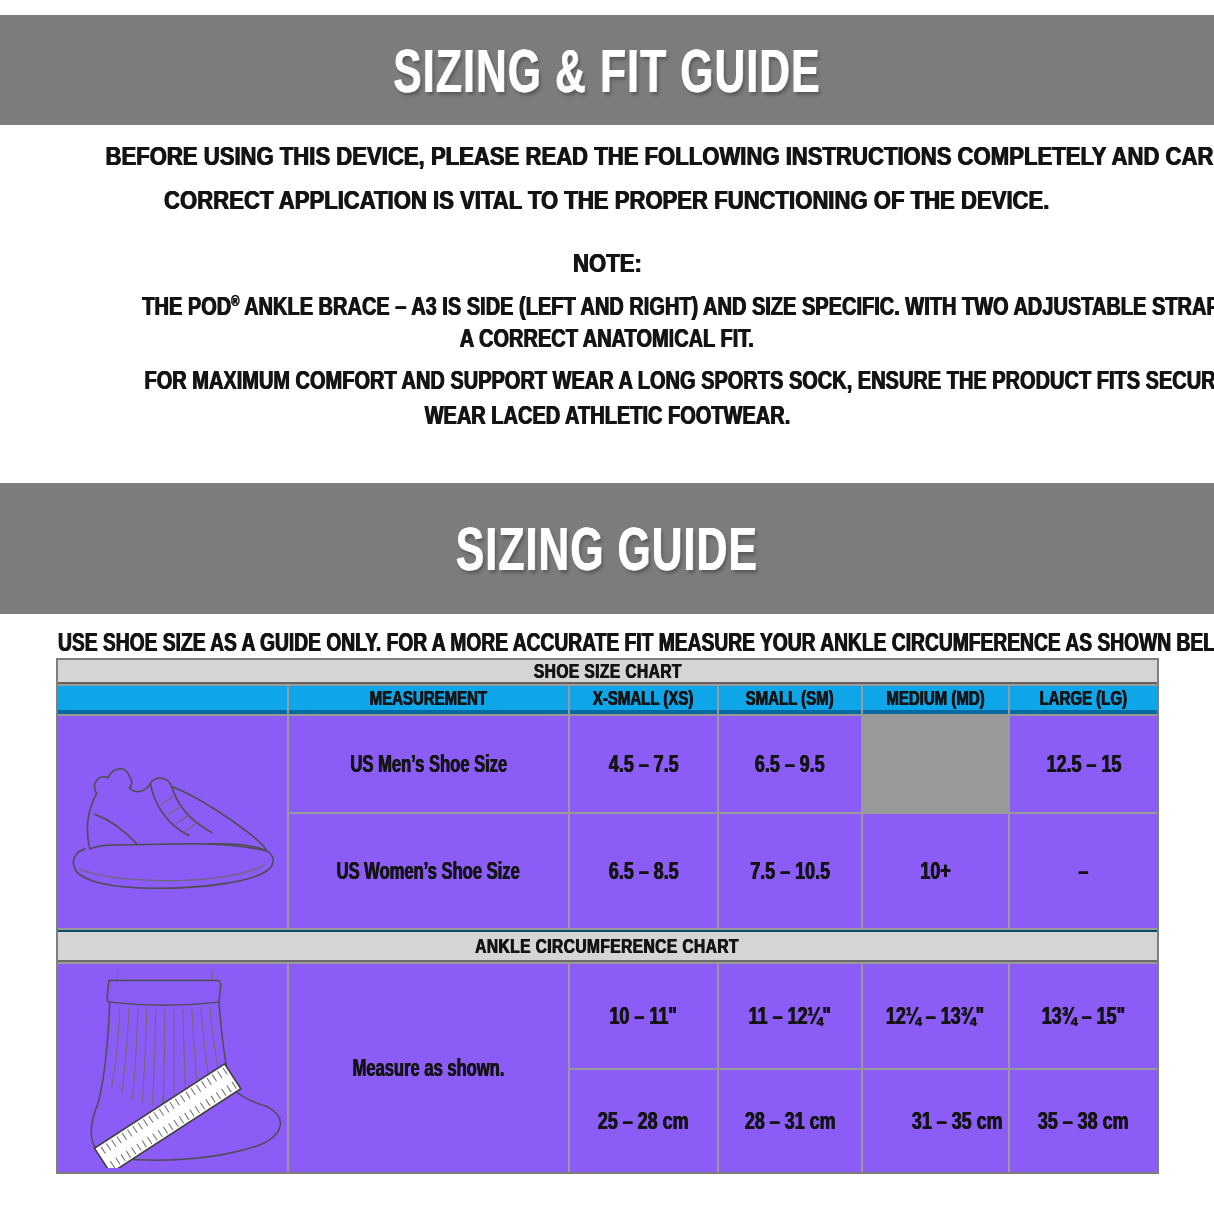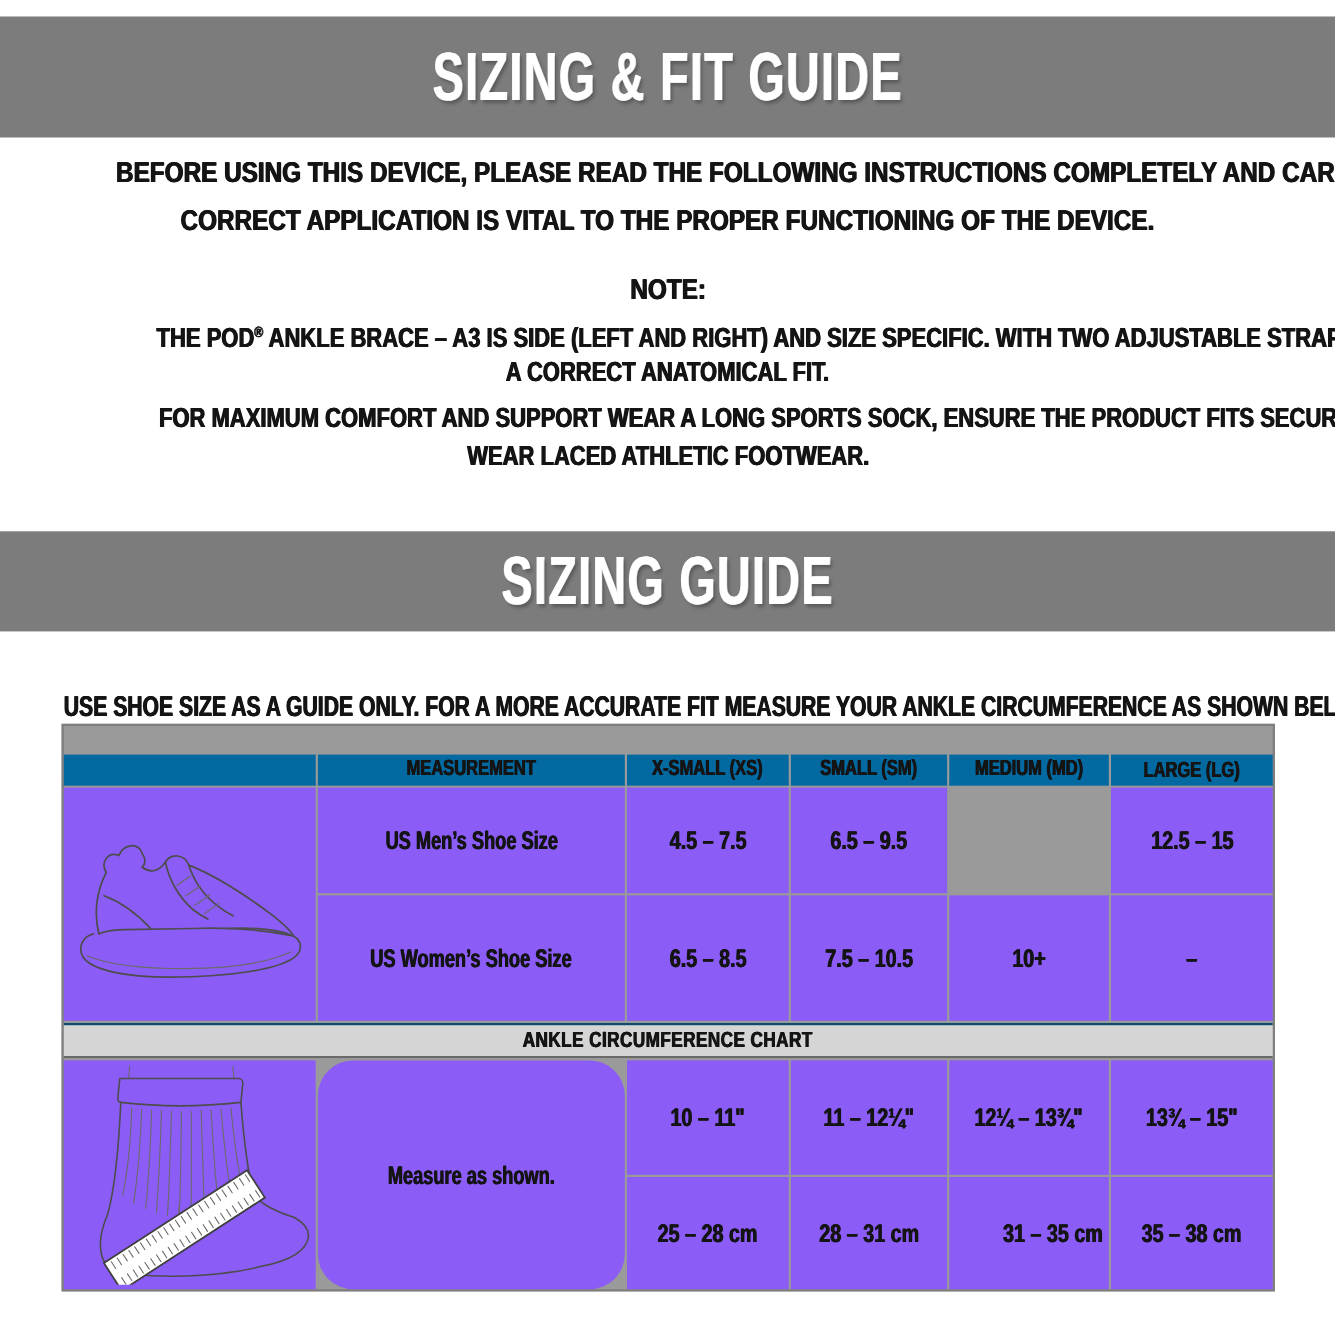--- a/index.html
+++ b/index.html
@@ -46,21 +46,21 @@
   }
   .c { background:#8b5cf6; display:flex; align-items:center; justify-content:center; overflow:hidden; }
   .c > span {
     display:inline-block; font-weight:bold; white-space:nowrap; transform-origin:center;
     text-shadow:.5px 0 0 currentColor, -.5px 0 0 currentColor;
   }
   .bar { background:#d5d5d5; grid-column:1 / 7; }
   .bar > span { font-size:20px; letter-spacing:.5px; transform:scaleX(.78); }
   .bar-shoe  { grid-row:1; border-bottom:2px solid #636363; }
   .bar-ankle { grid-row:5; border-top:2px solid #0c4a6e; border-bottom:2px solid #6a6a6a; }
-  .hd { background:#0369a1; border-bottom:2px solid #0369a1; }
+  .hd { background:#0ea5e9; border-bottom:4px solid #0369a1; }
   .hd > span { font-size:20px; transform:scaleX(.75); }
   .lbl > span { font-size:23px; transform:scaleX(.72); }
   .val > span { font-size:23px; transform:scaleX(.78); }
   .img-cell { padding:4px; }
   .img-cell svg { display:block; }
   svg .ln { fill:none; stroke:#4d4d4d; stroke-width:1.6; stroke-linecap:round; stroke-linejoin:round; }
   svg .thin { fill:none; stroke:#6a6a6a; stroke-width:1.1; stroke-linecap:round; }
   svg .tape { fill:#ffffff; stroke:#3f3f3f; stroke-width:1.8; }
 </style>
 </head>
@@ -72,30 +72,33 @@
 
 <div class="abs tline fs26 sx85" style="top:141px;"><span>BEFORE USING THIS DEVICE, PLEASE READ THE FOLLOWING INSTRUCTIONS COMPLETELY AND CAREFULLY.</span></div>
 <div class="abs tline fs26 sx85" style="top:185px;"><span>CORRECT APPLICATION IS VITAL TO THE PROPER FUNCTIONING OF THE DEVICE.</span></div>
 
 <div class="abs tline fs26 sx85" style="top:248px;"><span>NOTE:</span></div>
 <div class="abs tline fs25 sx80" style="top:287px;"><span>THE POD<sup>®</sup> ANKLE BRACE – A3 IS SIDE (LEFT AND RIGHT) AND SIZE SPECIFIC. WITH TWO ADJUSTABLE STRAPS FOR</span></div>
 <div class="abs tline fs25 sx80" style="top:323px;"><span>A CORRECT ANATOMICAL FIT.</span></div>
 <div class="abs tline fs25 sx80" style="top:365px;"><span>FOR MAXIMUM COMFORT AND SUPPORT WEAR A LONG SPORTS SOCK, ENSURE THE PRODUCT FITS SECURELY AND</span></div>
 <div class="abs tline fs25 sx80" style="top:400px;"><span>WEAR LACED ATHLETIC FOOTWEAR.</span></div>
 
-<div class="abs banner" style="top:483px;height:91px;">
+<div class="abs banner" style="top:483px;height:131px;">
   <span class="banner-title">SIZING GUIDE</span>
 </div>
 
 <div class="abs tline fs26 sx74" style="top:627px;left:58px;width:1150px;text-align:left;">
   <span>USE SHOE SIZE AS A GUIDE ONLY. FOR A MORE ACCURATE FIT MEASURE YOUR ANKLE CIRCUMFERENCE AS SHOWN BELOW.</span>
 </div>
 
 <div class="size-table">
 
+  <div class="c bar bar-shoe">
+      <span>SHOE SIZE CHART</span>
+    </div>
 
   <div class="c hd" style="grid-row:2;grid-column:1;"></div>
   <div class="c hd" style="grid-row:2;grid-column:2;">
       <span>MEASUREMENT</span>
     </div>
   <div class="c hd" style="grid-row:2;grid-column:3;">
       <span>X-SMALL (XS)</span>
     </div>
   <div class="c hd" style="grid-row:2;grid-column:4;">
       <span>SMALL (SM)</span>
@@ -161,21 +164,21 @@
       <path class="thin" d="M64,42 C63,75 60,105 55,130 M74,43 C73,78 70,110 66,138 M84,44 C83,80 81,115 78,143 M94,44 C93,82 91,118 89,147 M104,45 C103,84 102,120 100,150 M114,45 C114,85 113,122 112,150 M124,45 C124,84 124,118 124,146 M134,44 C135,82 136,114 137,141 M144,44 C146,80 148,110 151,135 M154,43 C157,78 160,104 164,127 M164,42 C167,72 170,95 174,115"></path>
       <path class="thin" d="M112,140 C110,150 114,156 121,154"></path>
       <g transform="translate(36,198) rotate(-33)">
         <rect class="tape" x="0" y="0" width="172" height="33"></rect>
         <path class="thin" d="M7,3v8M14,3v8M21,3v8M28,3v8M35,3v8M42,3v8M49,3v8M56,3v8M63,3v8M70,3v8M77,3v8M84,3v8M91,3v8M98,3v8M105,3v8M112,3v8M119,3v8M126,3v8M133,3v8M140,3v8M147,3v8M154,3v8M161,3v8M168,3v8"></path>
         <path class="thin" d="M7,30v-8M14,30v-8M21,30v-8M28,30v-8M35,30v-8M42,30v-8M49,30v-8M56,30v-8M63,30v-8M70,30v-8M77,30v-8M84,30v-8M91,30v-8M98,30v-8M105,30v-8M112,30v-8M119,30v-8M126,30v-8M133,30v-8M140,30v-8M147,30v-8M154,30v-8M161,30v-8M168,30v-8"></path>
       </g>
     </svg>
   </div>
 
-  <div class="c lbl" style="grid-row:6 / span 2;grid-column:2;border-radius:32px;">
+  <div class="c lbl" style="grid-row:6 / span 2;grid-column:2;">
       <span>Measure as shown.</span>
     </div>
 
   <div class="c val" style="grid-row:6;grid-column:3;">
       <span>10 – 11"</span>
     </div>
   <div class="c val" style="grid-row:6;grid-column:4;">
       <span>11 – 12¼"</span>
     </div>
   <div class="c val" style="grid-row:6;grid-column:5;">

